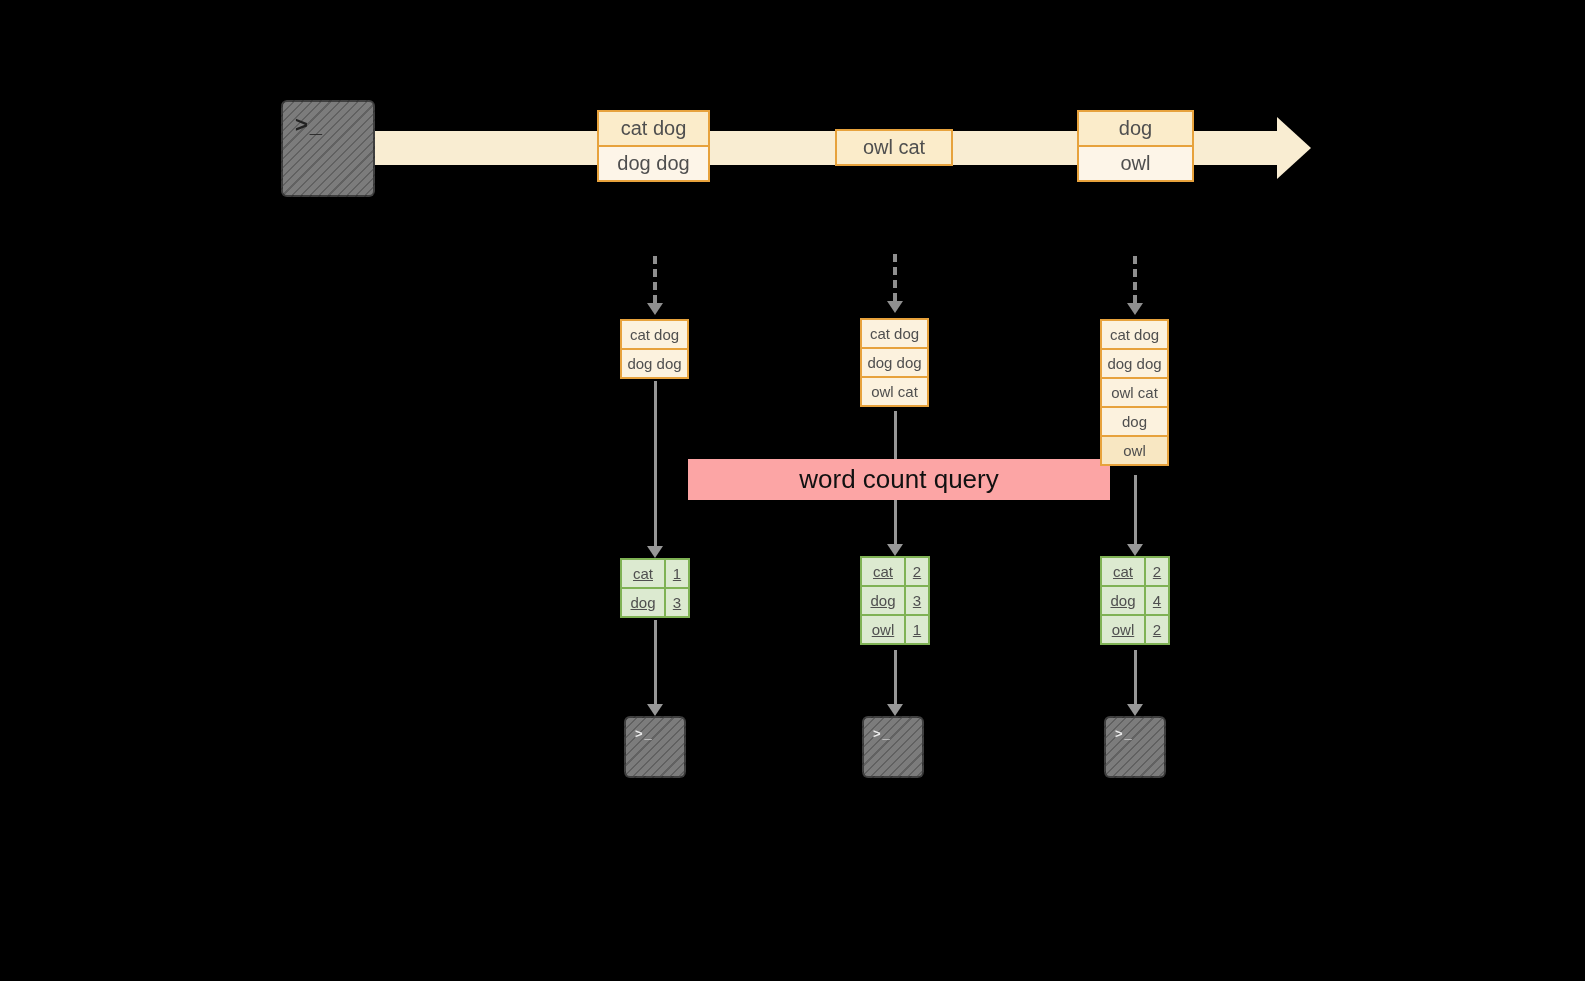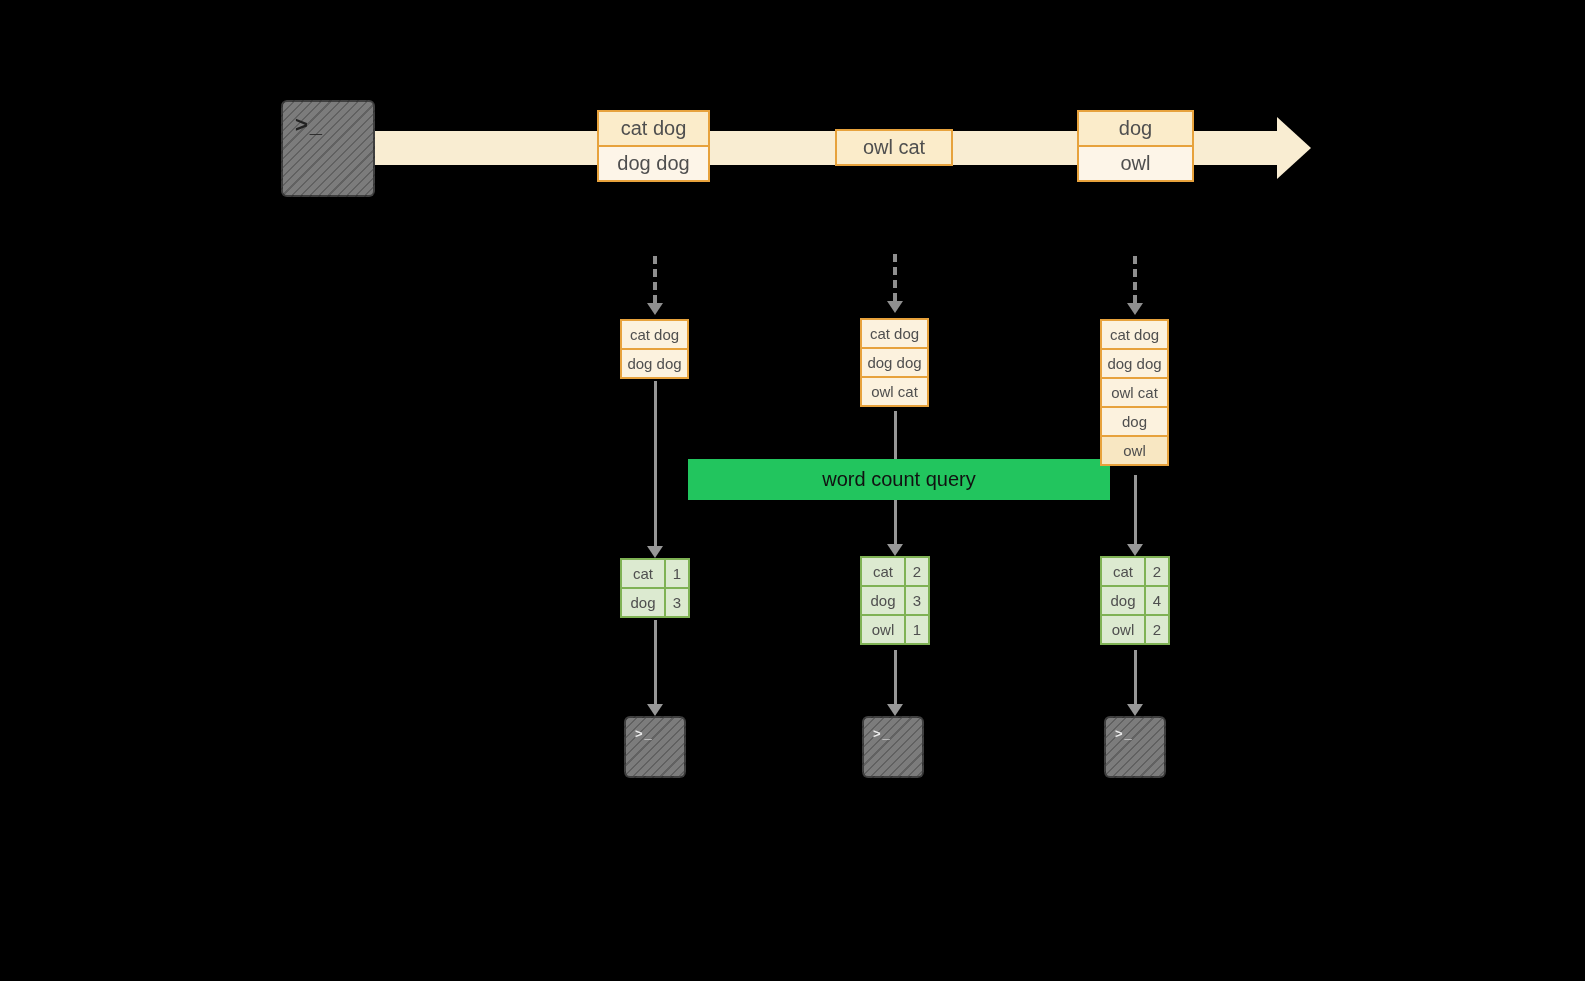--- a/index.html
+++ b/index.html
@@ -97,38 +97,39 @@
     font-size: 15px;
     background: #fcf2de;
   }
   .stack .event-box.hot { background: #f8e7c2; }
 
   
   .banner {
     position: absolute;
     left: 688px; top: 459px;
     width: 422px; height: 41px;
-    background: #22c55e;
+    background: #fca5a5;
     color: #111;
     display: flex; align-items: center; justify-content: center;
-    font-size: 20px;
+    font-size: 26px;
     z-index: 2;
   }
 
   
   .counts { position: absolute; z-index: 3; }
   .counts .row { display: flex; }
   .counts .row + .row { margin-top: -2px; }
   .cell {
     border: 2px solid #7fb254;
     background: #dcead0;
     color: #4f4f4f;
     display: flex; align-items: center; justify-content: center;
     font-size: 15px;
     height: 31px;
+    text-decoration: underline;
   }
   .cell.word { width: 46px; }
   .cell.value { width: 26px; margin-left: -2px; }
 </style>
 </head>
 <body>
 
 <div class="canvas">
 
   <div class="band"></div>

